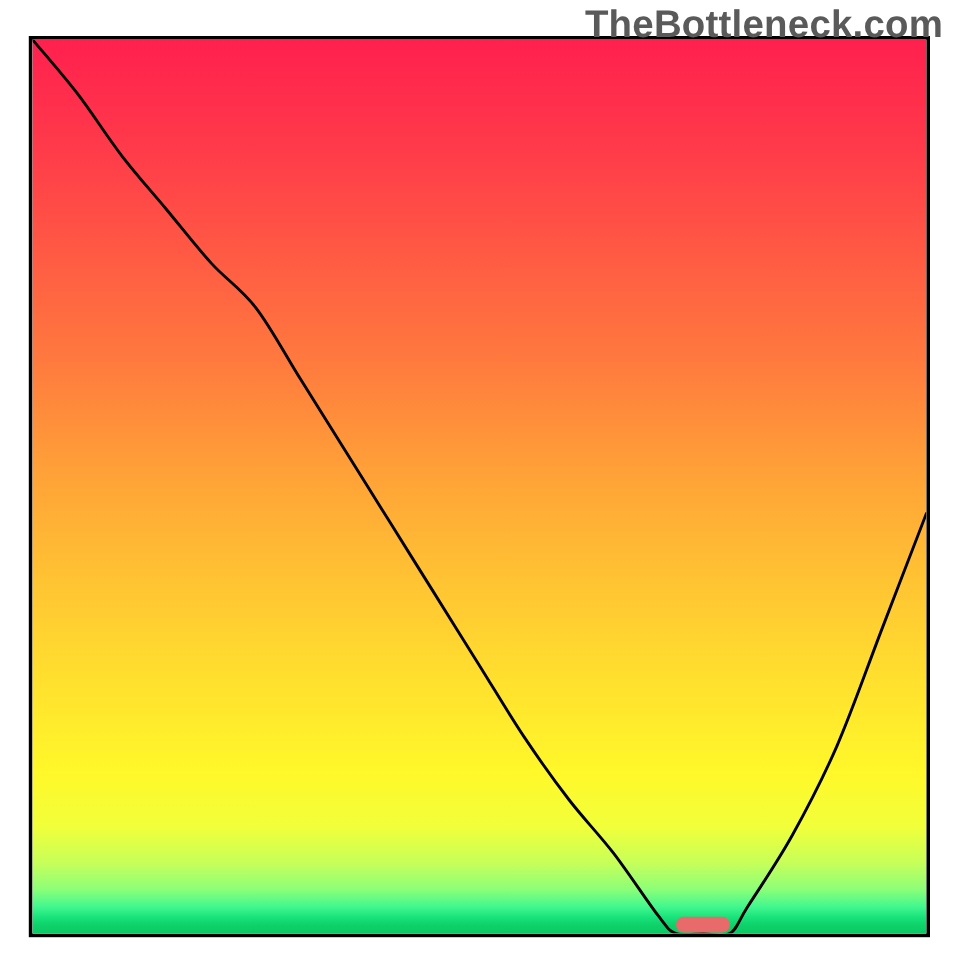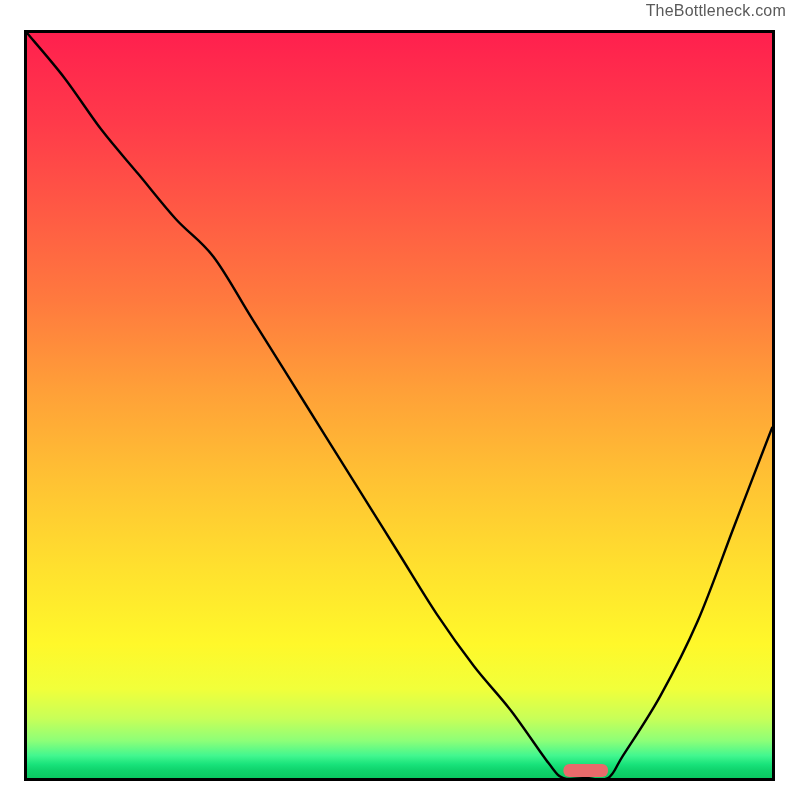--- a/index.html
+++ b/index.html
@@ -13,22 +13,22 @@
   }
   .stage {
     position: relative;
     width: 800px;
     height: 800px;
   }
   .watermark {
     position: absolute;
     top: 2px;
     right: 14px;
-    font-size: 16px;
-    font-weight: 400;
+    font-size: 32px;
+    font-weight: 700;
     color: #5a5a5a;
     letter-spacing: 0.2px;
     z-index: 20;
   }
   .plotbox {
     position: absolute;
     left: 24px;
     top: 30px;
     width: 751px;
     height: 751px;

